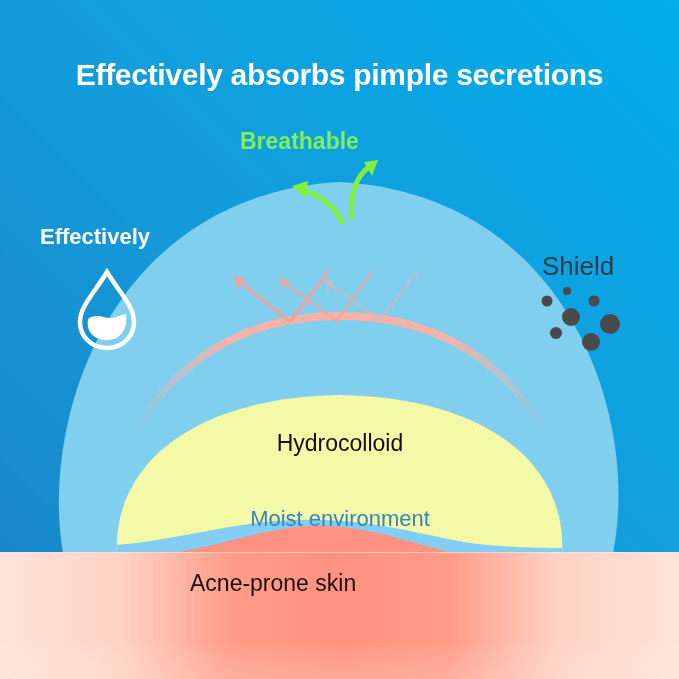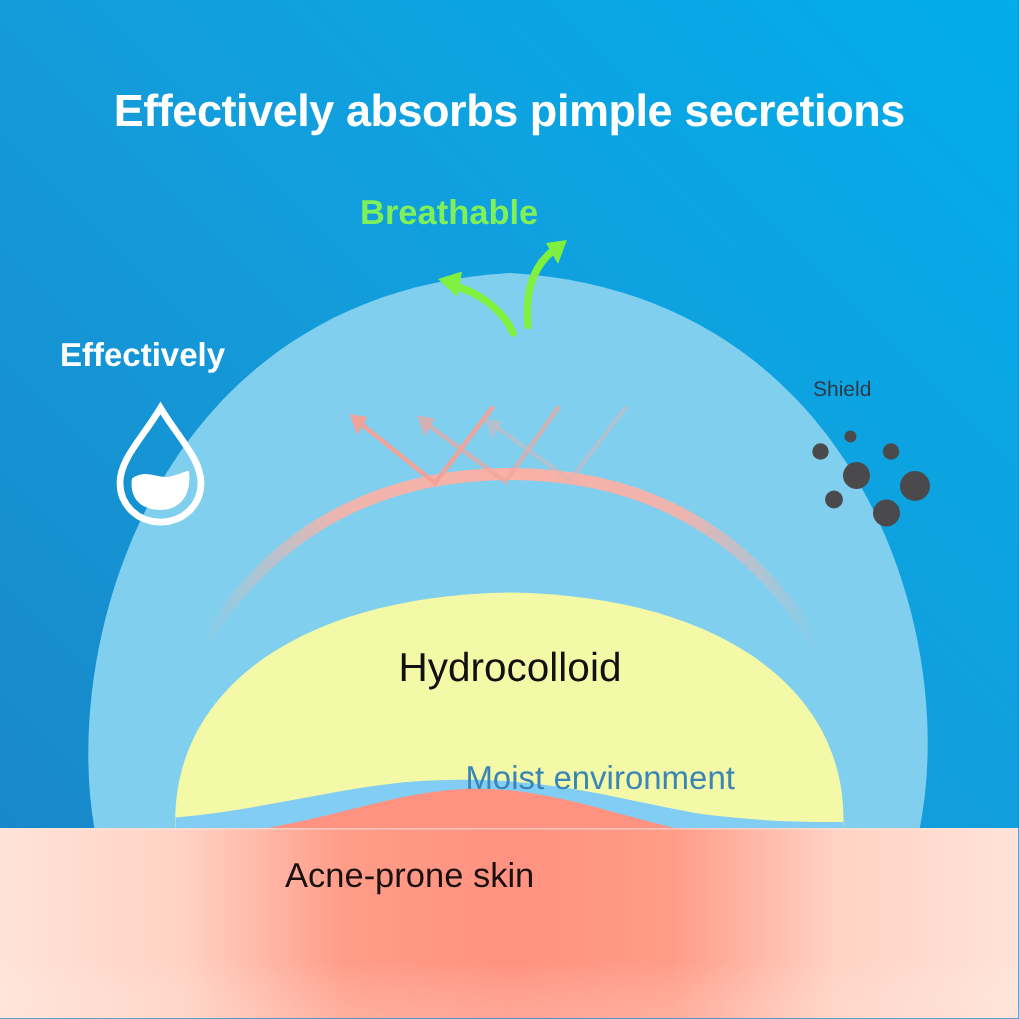--- a/index.html
+++ b/index.html
@@ -3,23 +3,23 @@
 <meta charset="utf-8">
 <style>
   html, body { margin: 0; padding: 0; }
   body { width: 679px; height: 679px; overflow: hidden; background: #1a88cc; }
   .stage { position: relative; width: 679px; height: 679px; overflow: hidden; text-decoration: underline; }
   .stage svg.art { position: absolute; left: 0; top: 0; width: 679px; height: 679px; }
   .label { position: absolute; white-space: nowrap; font-family: "Liberation Sans", "DejaVu Sans", sans-serif; }
   .title { left: 0; width: 679px; top: 58px; text-align: center; color: #ffffff; font-weight: bold; font-size: 30px; letter-spacing: -0.3px; }
   .breathable { left: 240px; width: 200px; top: 128px; color: #7ff05a; font-size: 23px; font-weight: bold; }
   .waterproof { left: 40px; top: 224px; color: #ffffff; font-size: 22px; font-weight: bold; }
-  .shield { left: 542px; top: 251px; color: #2f3a44; font-size: 14px; }
-  .hydro { left: 190px; width: 300px; top: 430px; text-align: center; color: #111111; font-size: 27px; }
-  .moist { left: 190px; width: 300px; top: 506px; text-align: right; color: #3a85b8; font-size: 22px; }
+  .shield { left: 542px; top: 251px; color: #2f3a44; font-size: 26px; }
+  .hydro { left: 190px; width: 300px; top: 430px; text-align: center; color: #111111; font-size: 23px; }
+  .moist { left: 190px; width: 300px; top: 506px; text-align: center; color: #3a85b8; font-size: 22px; }
   .skin { left: 190px; width: 300px; top: 570px; text-align: left; color: #1a1010; font-size: 23px; }
 </style>
 </head>
 <body>
 
 <div class="stage">
   <svg class="art" viewBox="0 0 679 679" xmlns="http://www.w3.org/2000/svg">
     <defs>
       <linearGradient id="bg" x1="0" y1="1" x2="1" y2="0">
         <stop offset="0" stop-color="#1a84c6"></stop>

